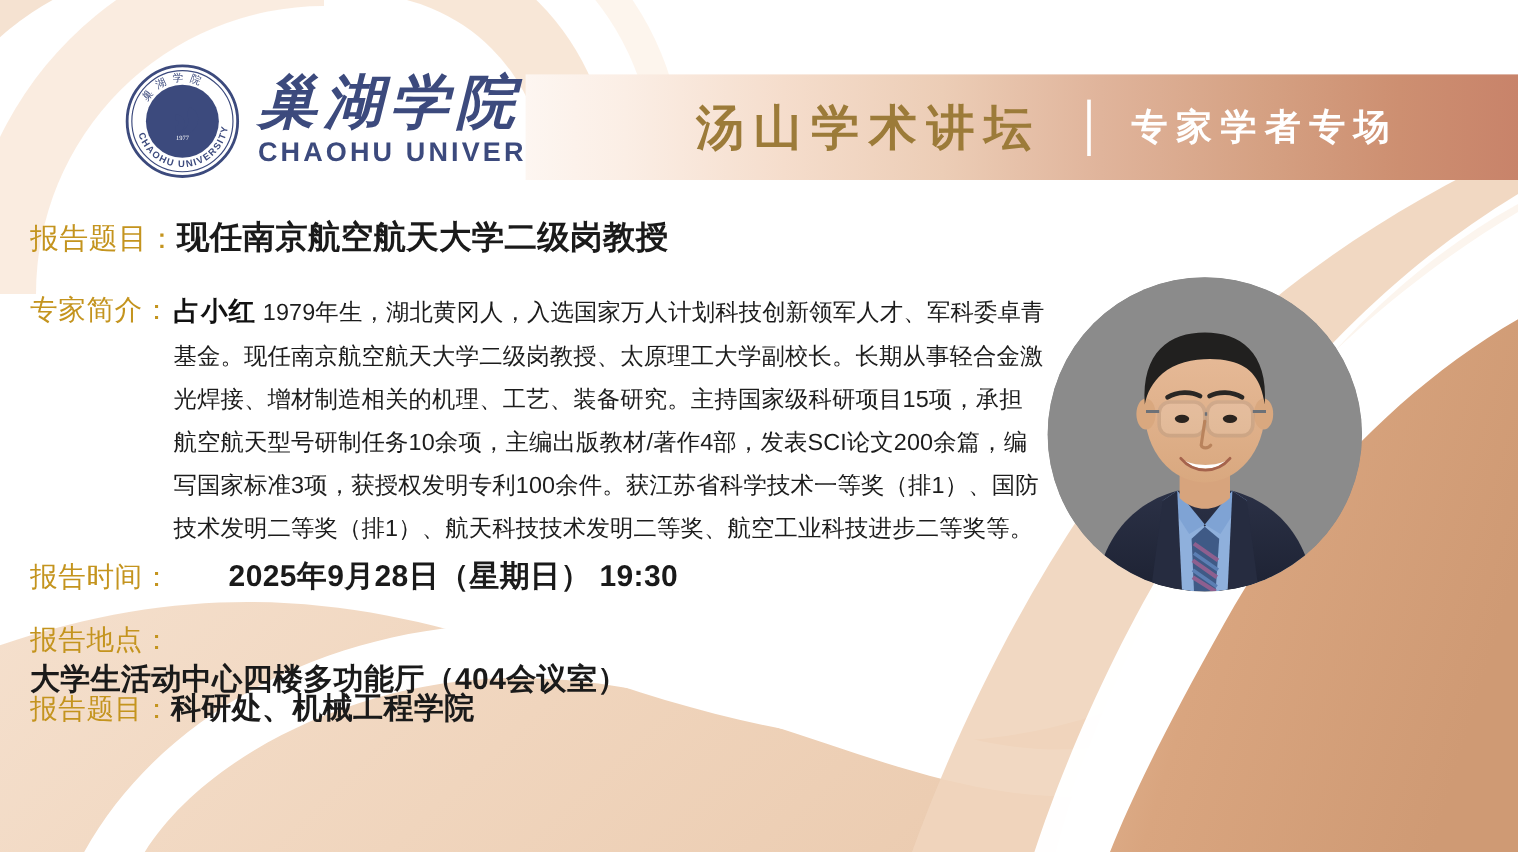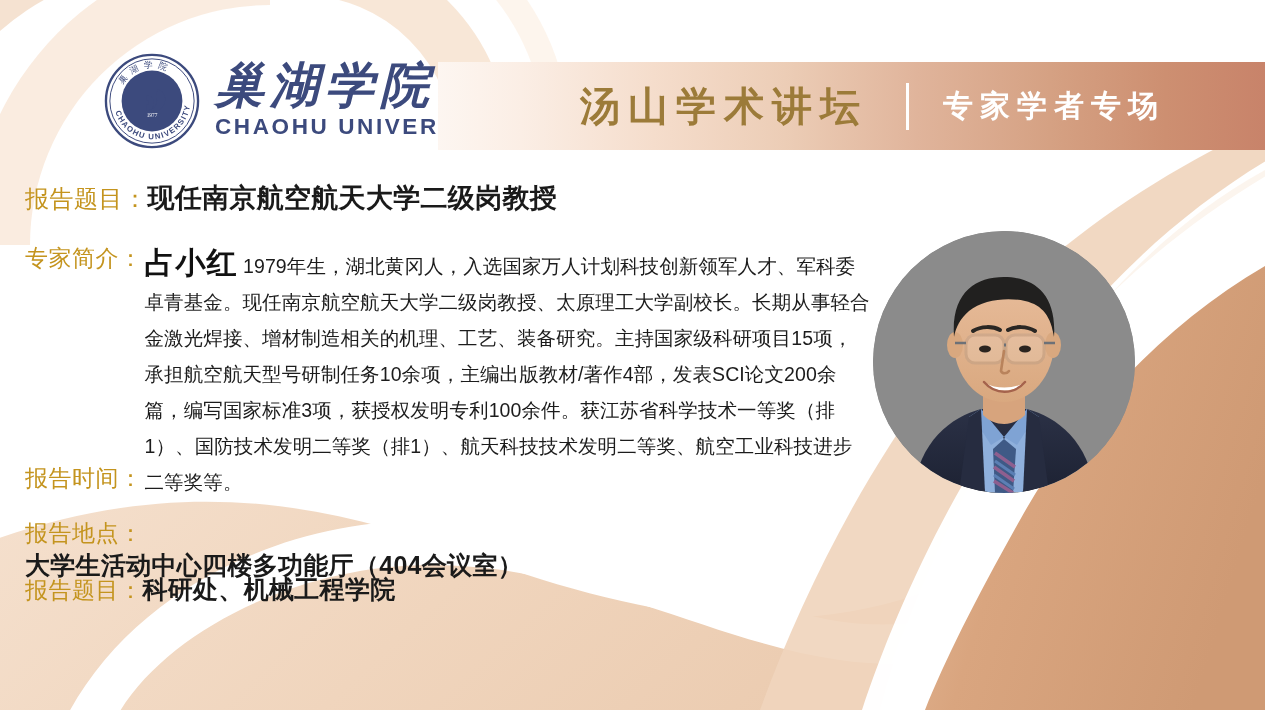--- a/index.html
+++ b/index.html
@@ -153,21 +153,21 @@
   #row-title .label { font-size: 24px; }
   #row-title .value-bold { font-size: 27px; }
 
   #row-bio { left: 25px; top: 243px; width: 860px; align-items: flex-start; }
   .bio-body {
     margin-left: 2px;
     width: 726px;
   }
   .bio-name {
     color: #111111;
-    font-size: 30px;
+    font-size: 22px;
     font-weight: bold;
     letter-spacing: 1px;
   }
   .bio-text {
     color: #1c1c1c;
     font-size: 19.5px;
     line-height: 36px;
     letter-spacing: 0.1px;
   }
 
@@ -322,20 +322,21 @@
 
     <div class="row" id="row-bio">
       <span class="label">专家简介：</span>
       <div class="bio-body">
         <span class="bio-name">占小红</span><span class="bio-text"> 1979年生，湖北黄冈人，入选国家万人计划科技创新领军人才、军科委卓青基金。现任南京航空航天大学二级岗教授、太原理工大学副校长。长期从事轻合金激光焊接、增材制造相关的机理、工艺、装备研究。主持国家级科研项目15项，承担航空航天型号研制任务10余项，主编出版教材/著作4部，发表SCI论文200余篇，编写国家标准3项，获授权发明专利100余件。获江苏省科学技术一等奖（排1）、国防技术发明二等奖（排1）、航天科技技术发明二等奖、航空工业科技进步二等奖等。</span>
       </div>
     </div>
 
     <div class="row" id="row-time">
       <span class="label">报告时间：</span>
+      <span class="value-bold">2025年9月28日（星期日） 19:30</span>
     </div>
 
     <div class="row" id="row-place">
       <span class="label">报告地点：</span>
       <span class="value-bold">大学生活动中心四楼多功能厅（404会议室）</span>
     </div>
 
     <div class="row" id="row-host">
       <span class="label">报告题目：</span>
       <span class="value-bold">科研处、机械工程学院</span>

